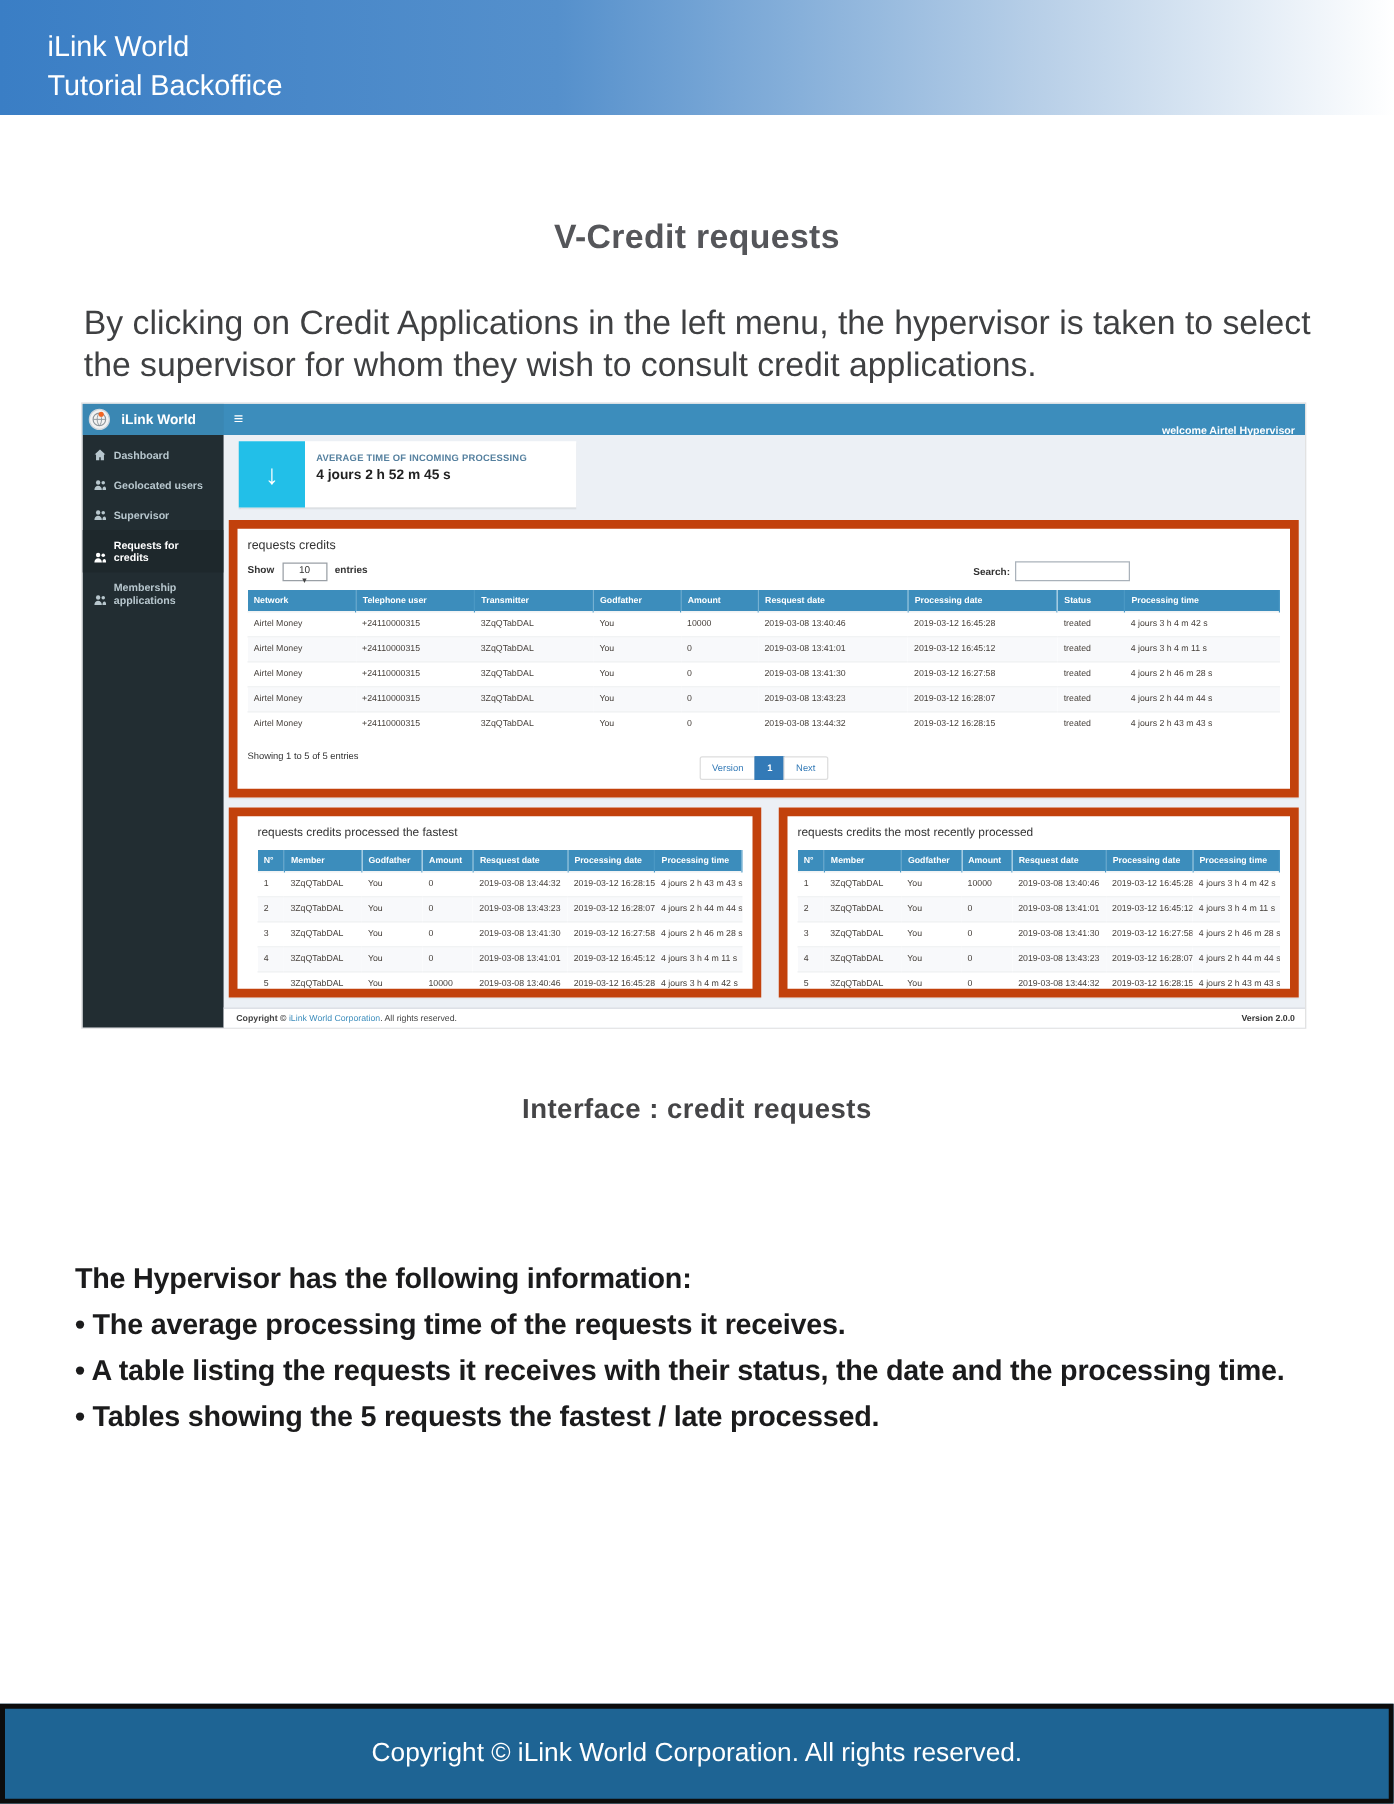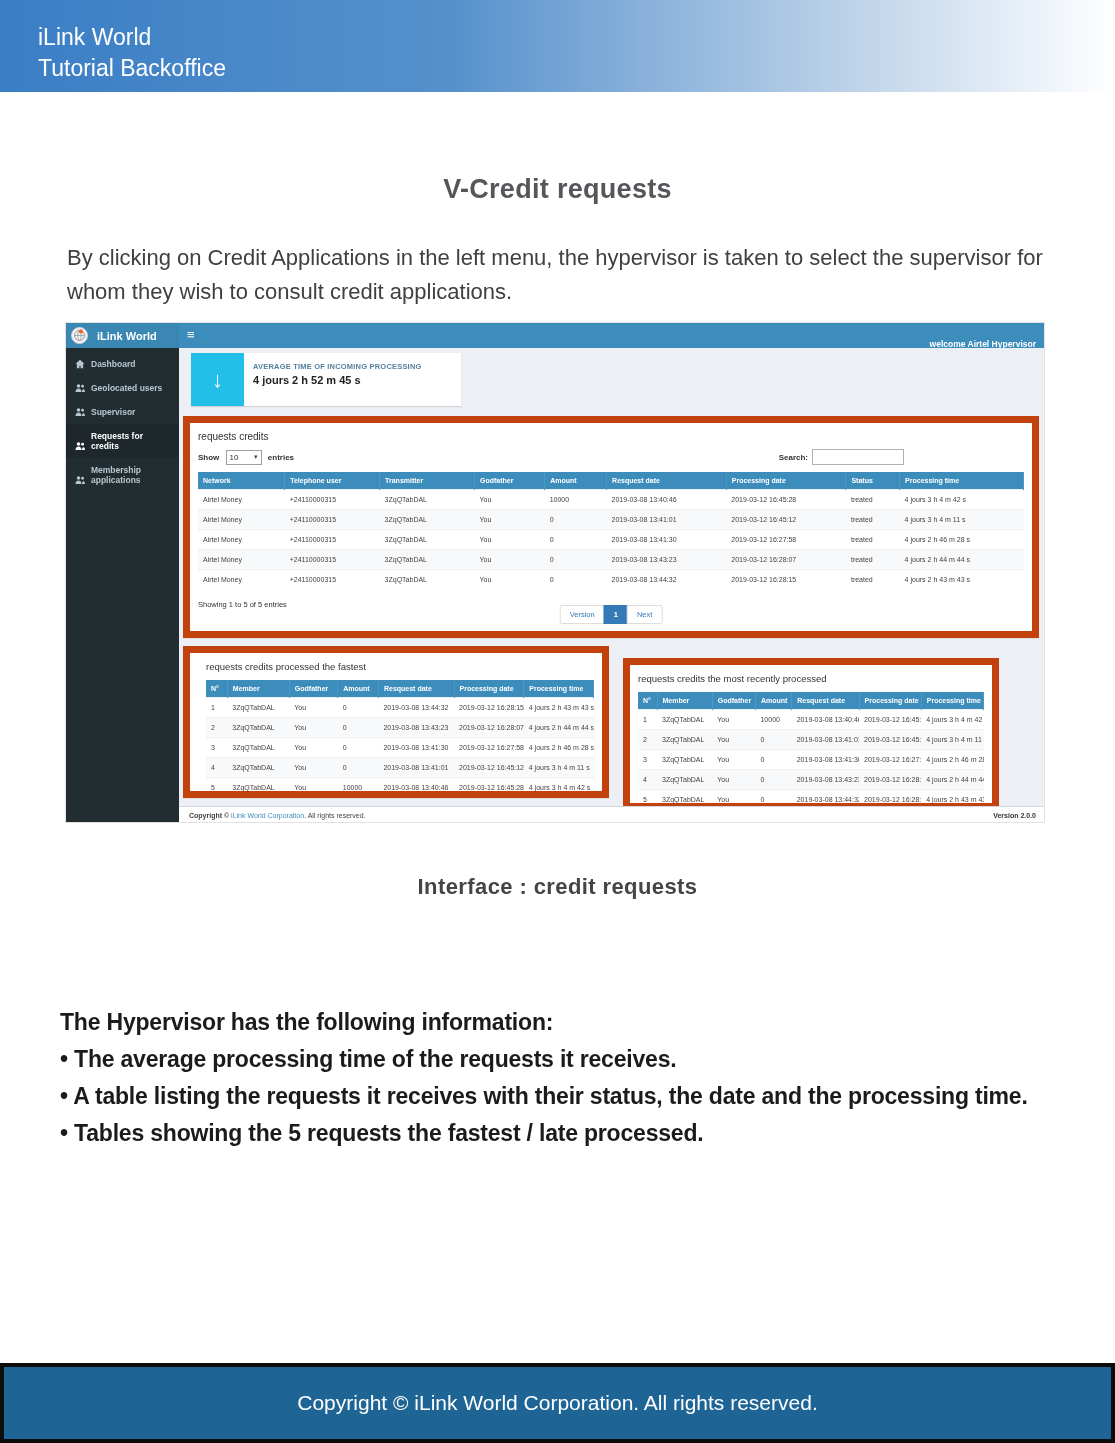--- a/index.html
+++ b/index.html
@@ -9,21 +9,21 @@
   
   .doc-header { position:absolute; top:0; left:0; width:1115px; height:92px;
     background:linear-gradient(to right,#3a7ec5 0%,#5590cc 40%,#b9d0e8 75%,#ffffff 100%);
     color:#fff; padding:22px 0 0 38px; }
   .doc-header .line { font-size:23px; line-height:31px; font-weight:400; }
 
   .page-title { position:absolute; top:174px; left:0; width:1115px; text-align:center;
     font-size:27px; font-weight:bold; color:#55565a; letter-spacing:.3px; }
 
   .intro { position:absolute; top:241px; left:67px; width:990px;
-    font-size:22px; line-height:34px; color:#3f4042; }
+    font-size:27px; line-height:34px; color:#3f4042; }
 
   .caption { position:absolute; top:874px; left:0; width:1115px; text-align:center;
     font-size:22px; font-weight:bold; color:#454547; letter-spacing:.4px; }
 
   .info-list { position:absolute; top:1004px; left:60px; width:1010px;
     font-size:23px; font-weight:bold; color:#1b1b1c; line-height:37px; letter-spacing:-0.2px; }
 
   .page-footer { position:absolute; top:1363px; left:0; width:1115px; height:80px;
     background:#1e6494; border:4px solid #0c0c0c; display:flex; align-items:center;
     justify-content:center; color:#fff; font-size:21px; }
@@ -56,29 +56,29 @@
     align-items:center; justify-content:center; font-size:22px; font-weight:bold; flex:0 0 auto; }
   .ib-text { padding:9px 0 0 9px; }
   .ib-label { font-size:7.5px; font-weight:bold; color:#55809f; letter-spacing:.2px; }
   .ib-value { font-size:11px; font-weight:bold; color:#222; margin-top:3px; }
 
   .panel { position:absolute; background:#fff; border:7px solid #c2410c;
     box-shadow:0 1px 1px rgba(0,0,0,.06); padding:8px; }
   .main-panel { left:4px; top:68px; width:856px; height:222px; }
   .small-panel { top:298px; height:152px; }
   .small-panel.fastest { left:4px;  width:426px;padding-left:16px; }
-  .small-panel.recent  { left:444px; width:376px;margin-top:12px; }
+  .small-panel.recent  { left:444px; width:416px; }
   .p-title { font-size:10px; color:#333; margin-bottom:7px; }
   .small-panel .p-title { font-size:9.5px; margin-bottom:8px; }
 
   .controls { display:flex; justify-content:space-between; align-items:center;
     font-size:8px; font-weight:bold; color:#333; margin-bottom:7px;gap:20px; }
   .select-box { display:inline-flex; justify-content:space-between; align-items:center;
     width:36px; height:15px; border:1px solid #9aa0a6; background:#fff; font-size:8px;
-    padding:0 3px; margin:0 4px; cursor:pointer; font-weight:normal; }
+    padding:0 3px; margin:0 4px; cursor:pointer; font-weight:normal;flex-direction:column; }
   .select-box .caret { font-size:7px; color:#444; }
   .search-group { display:flex; align-items:center; gap:4px; margin-right:120px; }
   .search-input { width:92px; height:16px; border:1px solid #aab2ba; font-size:8px; padding:0 3px; }
 
   table.tbl { width:100%; border-collapse:collapse; table-layout:fixed; }
   table.tbl th { background:#3c8dbc; color:#fff; font-size:7px; font-weight:bold; text-align:left;
     padding:5px 5px; border-right:1px solid #4a98c4; white-space:nowrap; overflow:hidden; cursor:pointer; }
   table.tbl td { font-size:7px; color:#47413c; padding:6px 5px; border-top:1px solid #edeff1;
     white-space:nowrap; overflow:hidden; }
   table.tbl tbody tr:nth-child(even) { background:#f8f9fb; }

